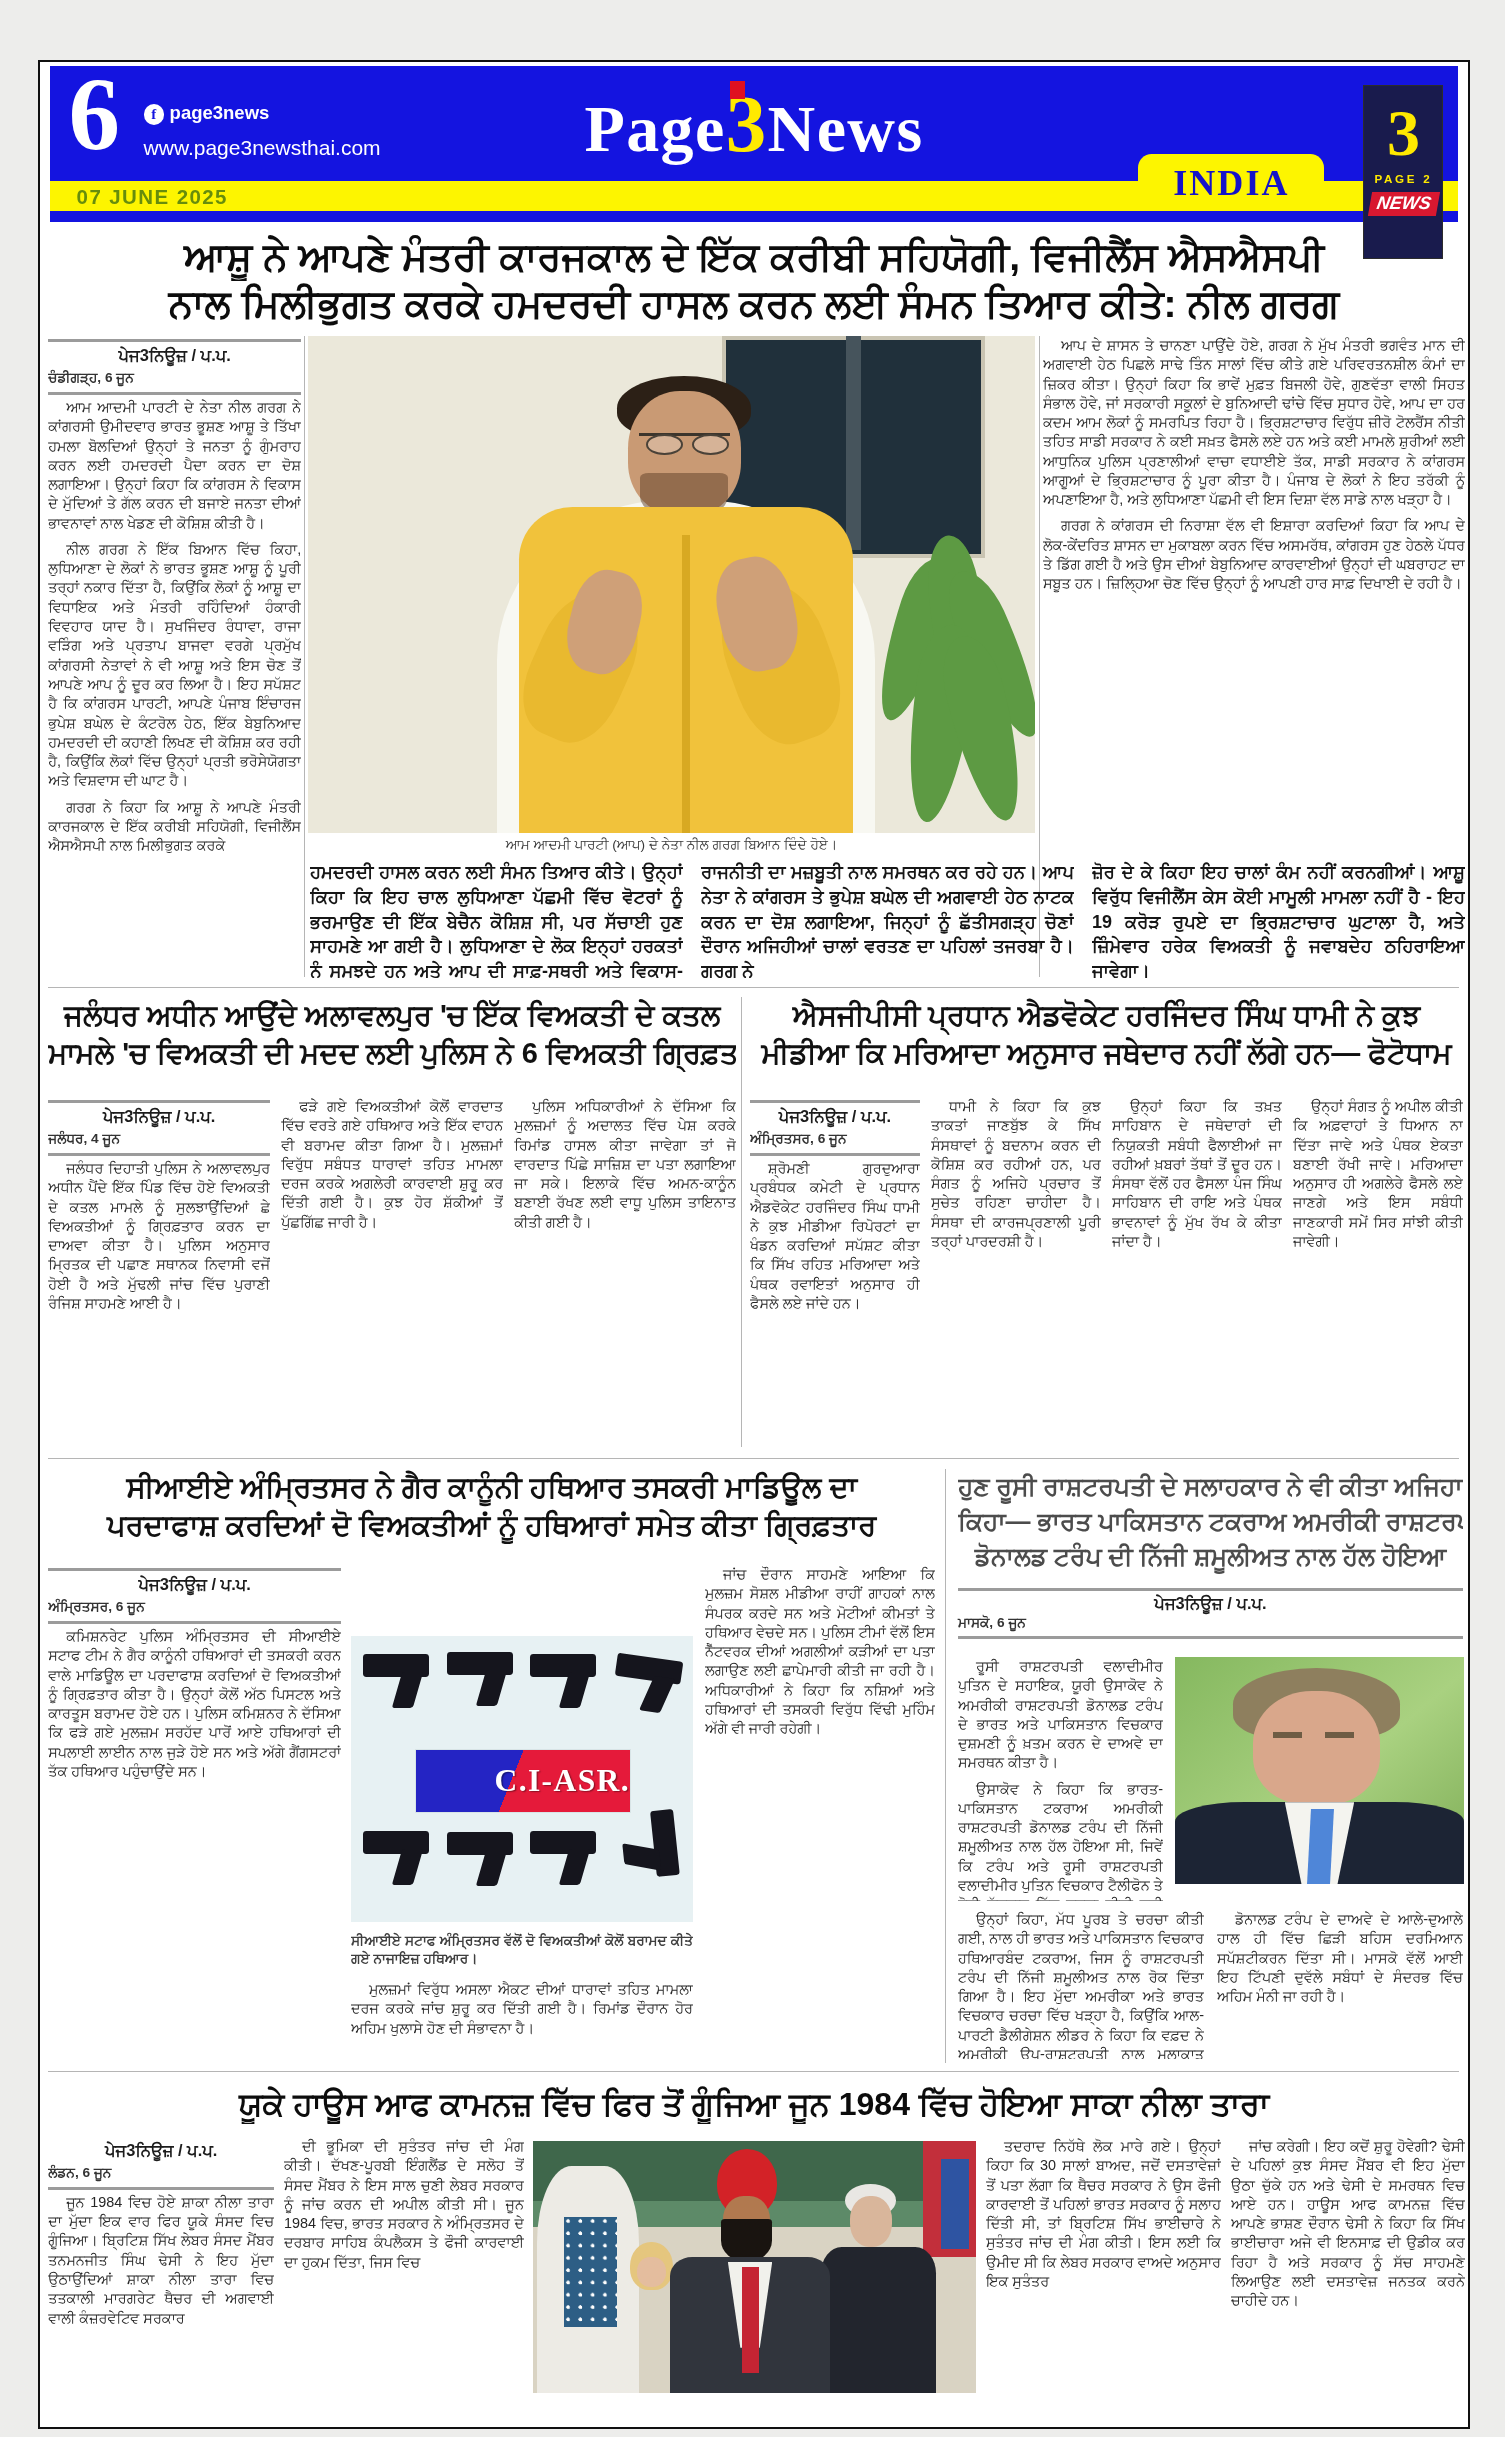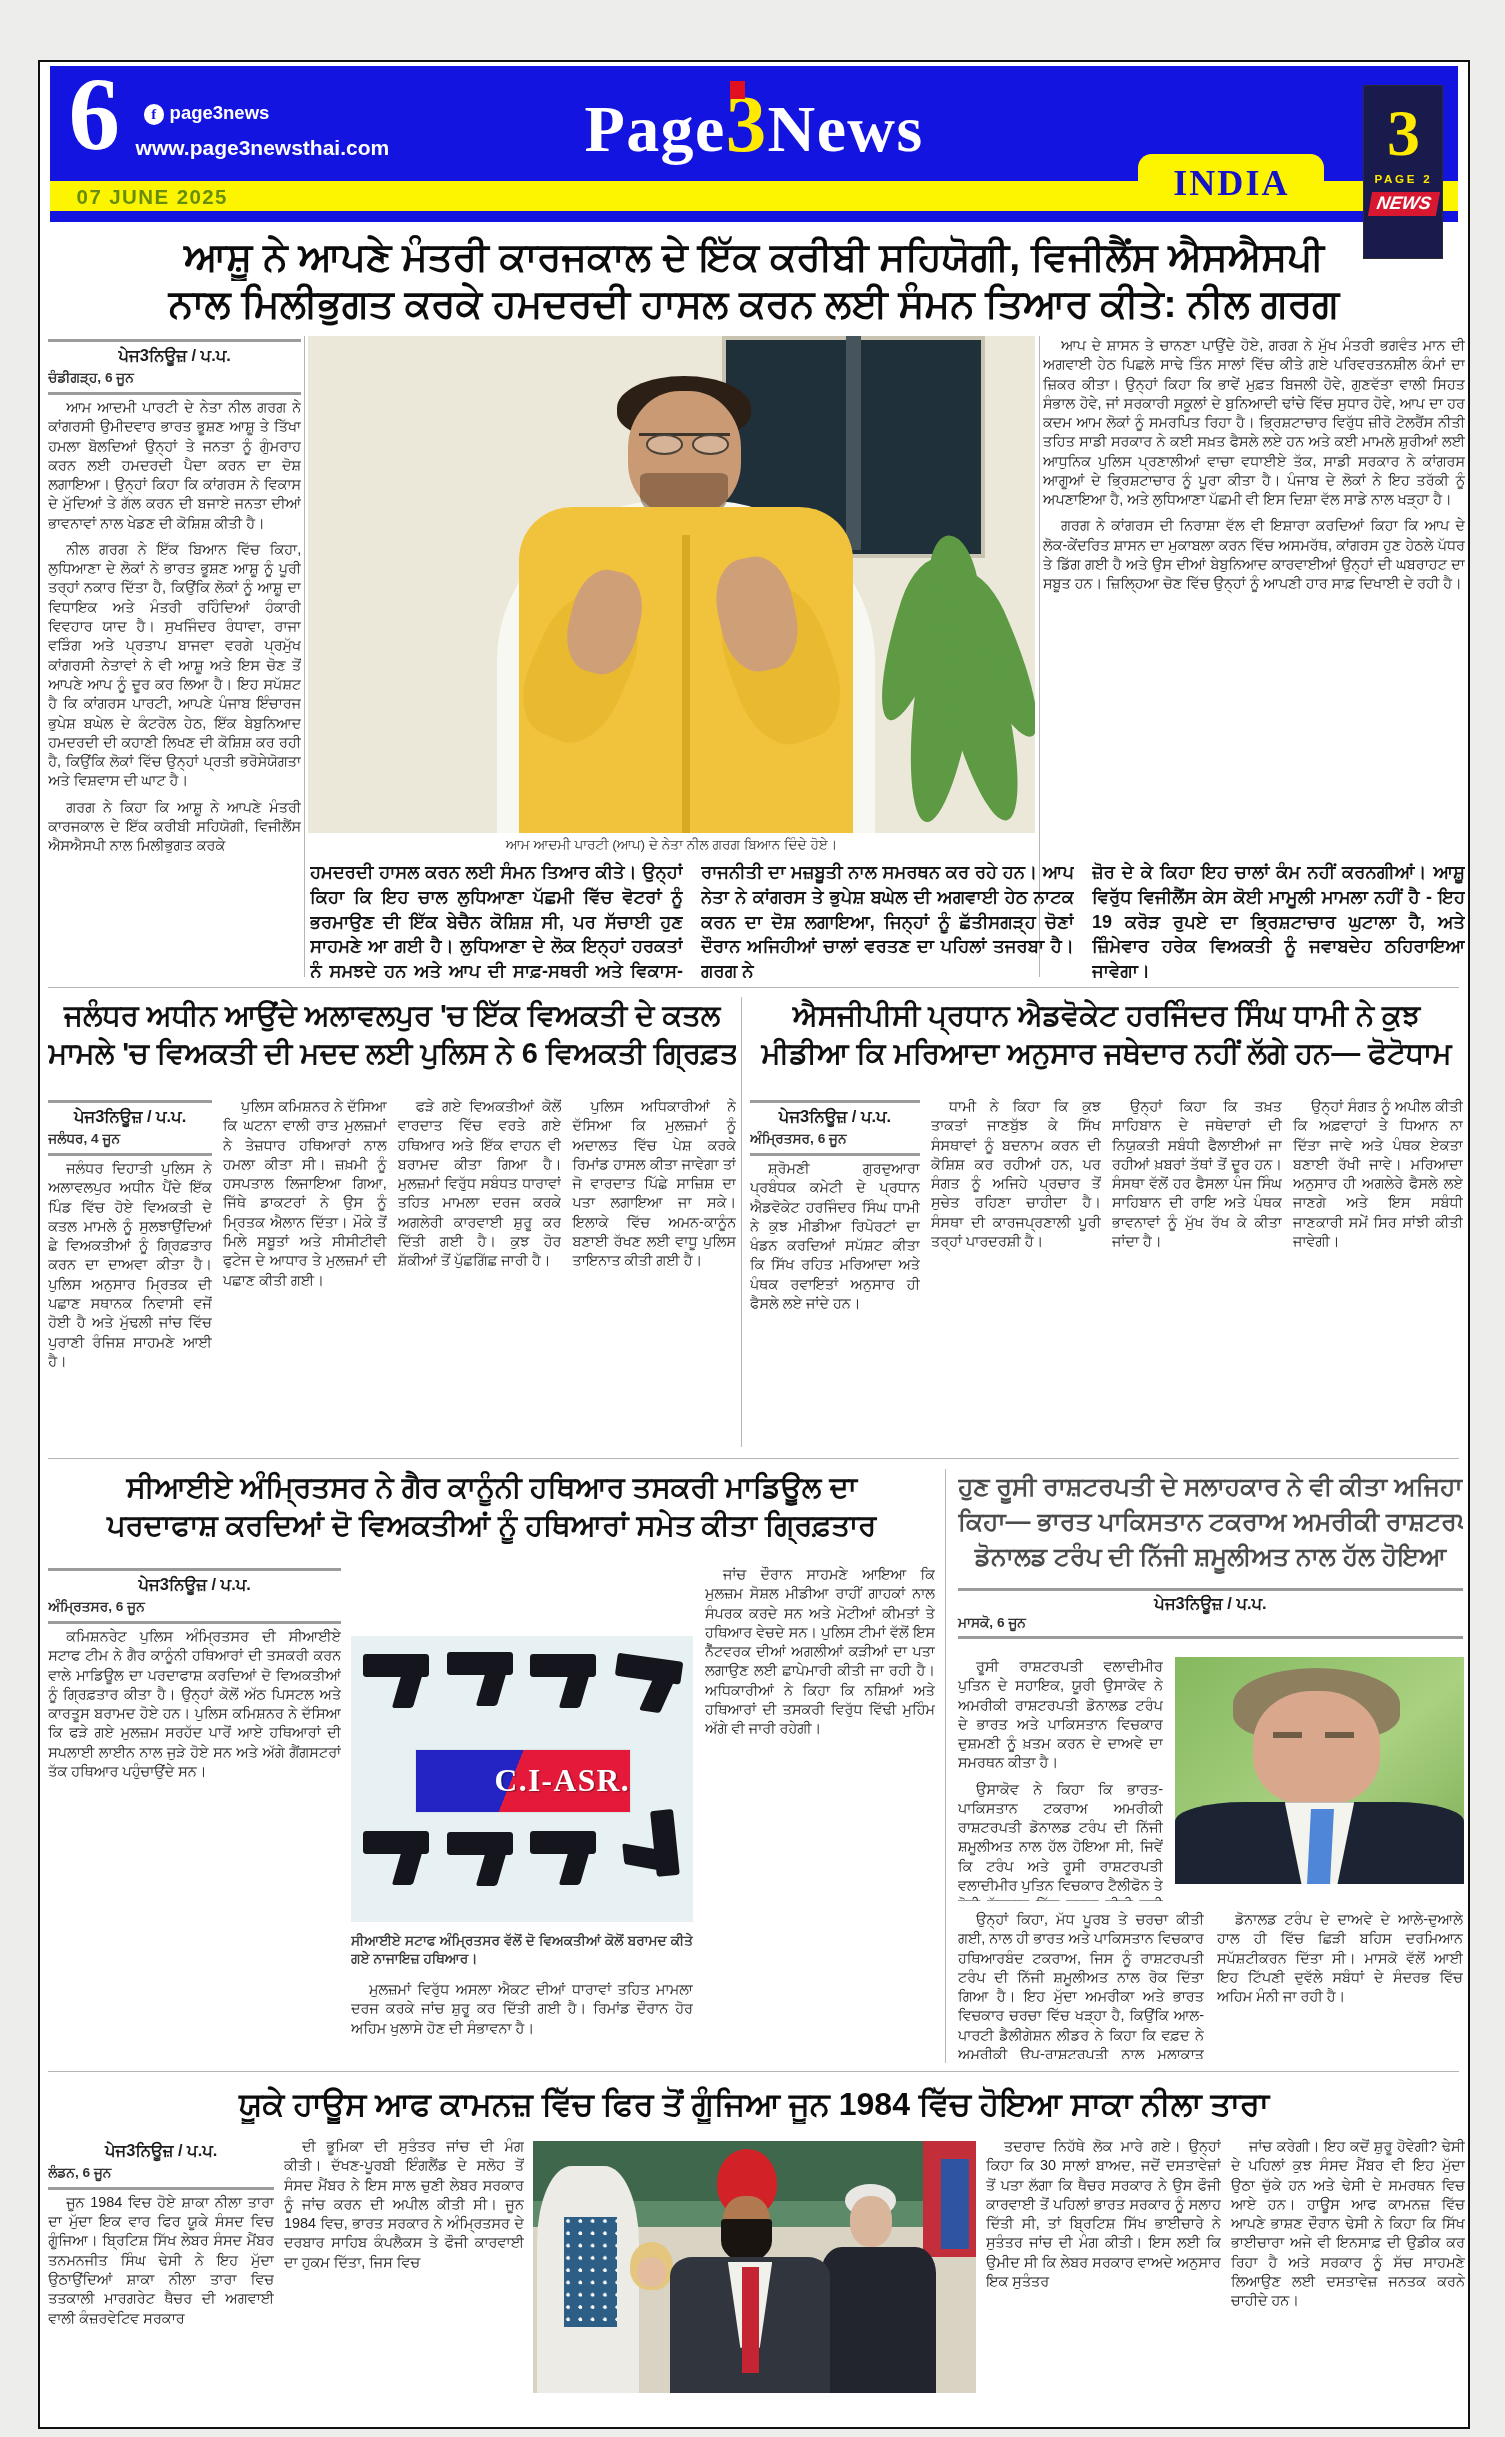--- a/index.html
+++ b/index.html
@@ -9,21 +9,21 @@
   .abs{position:absolute;}
 
   
   .mast{left:9.6px;top:4.1px;right:9.6px;height:156px;}
   .mast-blue{left:0;top:0;width:100%;height:115px;background:#1414e0;}
   .mast-yellow{left:0;top:115px;width:100%;height:30px;background:#fdf500;}
   .mast-blue2{left:0;top:145px;width:100%;height:11px;background:#1414e0;}
   .pageno{left:19px;top:-2.7px;color:#fff;font-size:103px;font-weight:700;line-height:1;font-family:"Liberation Serif",serif;}
   .social{left:94px;top:36px;color:#fff;font-size:18.5px;font-weight:700;}
   .fb{display:inline-block;width:20.5px;height:20.5px;border-radius:50%;background:#fff;color:#1414e0;text-align:center;font-weight:700;font-size:15px;line-height:20.5px;margin-right:5.5px;font-family:"Liberation Serif",serif;}
-  .website{left:86px;top:70px;color:#fff;font-size:21px;font-weight:700;}
+  .website{left:94px;top:70px;color:#fff;font-size:21px;font-weight:400;}
   .logo{left:0;right:0;top:12.3px;text-align:center;color:#fff;font-family:"Liberation Serif",serif;font-weight:700;font-size:66px;letter-spacing:1.4px;}
   .logo .l3{color:#ffe900;font-size:81px;position:relative;}
   .logo .l3::before{content:"";position:absolute;left:4.1px;top:1.4px;width:15px;height:18px;background:#e01020;}
   .india-tab{right:134px;top:88px;width:186px;height:57px;background:#fdf500;border-radius:13.7px 13.7px 0 0;display:flex;align-items:center;justify-content:center;}
   .india-tab span{color:#1513c9;font-family:"Liberation Serif",serif;font-weight:700;font-size:36px;letter-spacing:2.1px;}
   .corner-logo{right:15px;top:19px;width:78px;height:172px;background:#191b4d;border:1.4px solid #2c2c2c;z-index:6;text-align:center;}
   .corner-logo .c3{color:#ffe900;font-family:"Liberation Serif",serif;font-weight:700;font-size:66px;line-height:1.05;display:block;margin-top:12.3px;}
   .corner-logo .cpage{color:#ffe900;font-size:11.6px;letter-spacing:2.7px;font-weight:700;display:block;margin-top:4.1px;}
   .corner-logo .cnews{display:inline-block;margin-top:6.8px;background:#d81830;color:#fff;font-style:italic;font-weight:700;font-size:18px;padding:1.4px 6.8px;transform:skewX(-10deg);}
   .dateline-strip{left:27px;top:119px;color:#4d7c0f;font-size:20.5px;font-weight:700;letter-spacing:1.4px;opacity:.85;}
@@ -199,23 +199,20 @@
 
     <div class="abs" style="left:8.2px;top:1035px;width:688px;height:350px;display:flex;gap:11px;">
       <div class="col" style="flex:1;">
         <div class="rule"></div>
         <div class="byline">ਪੇਜ3ਨਿਊਜ਼ / ਪ.ਪ.</div>
         <div class="dl">ਜਲੰਧਰ, 4 ਜੂਨ</div>
         <div class="rule"></div>
         <p>ਜਲੰਧਰ ਦਿਹਾਤੀ ਪੁਲਿਸ ਨੇ ਅਲਾਵਲਪੁਰ ਅਧੀਨ ਪੈਂਦੇ ਇੱਕ ਪਿੰਡ ਵਿੱਚ ਹੋਏ ਵਿਅਕਤੀ ਦੇ ਕਤਲ ਮਾਮਲੇ ਨੂੰ ਸੁਲਝਾਉਂਦਿਆਂ ਛੇ ਵਿਅਕਤੀਆਂ ਨੂੰ ਗ੍ਰਿਫ਼ਤਾਰ ਕਰਨ ਦਾ ਦਾਅਵਾ ਕੀਤਾ ਹੈ। ਪੁਲਿਸ ਅਨੁਸਾਰ ਮ੍ਰਿਤਕ ਦੀ ਪਛਾਣ ਸਥਾਨਕ ਨਿਵਾਸੀ ਵਜੋਂ ਹੋਈ ਹੈ ਅਤੇ ਮੁੱਢਲੀ ਜਾਂਚ ਵਿੱਚ ਪੁਰਾਣੀ ਰੰਜਿਸ਼ ਸਾਹਮਣੇ ਆਈ ਹੈ।</p>
       </div>
       <div class="col" style="flex:1;">
-          <p>ਪੁਲਿਸ ਕਮਿਸ਼ਨਰ ਨੇ ਦੱਸਿਆ ਕਿ ਘਟਨਾ ਵਾਲੀ ਰਾਤ ਮੁਲਜ਼ਮਾਂ ਨੇ ਤੇਜ਼ਧਾਰ ਹਥਿਆਰਾਂ ਨਾਲ ਹਮਲਾ ਕੀਤਾ ਸੀ। ਜ਼ਖ਼ਮੀ ਨੂੰ ਹਸਪਤਾਲ ਲਿਜਾਇਆ ਗਿਆ, ਜਿੱਥੇ ਡਾਕਟਰਾਂ ਨੇ ਉਸ ਨੂੰ ਮ੍ਰਿਤਕ ਐਲਾਨ ਦਿੱਤਾ। ਮੌਕੇ ਤੋਂ ਮਿਲੇ ਸਬੂਤਾਂ ਅਤੇ ਸੀਸੀਟੀਵੀ ਫੁਟੇਜ ਦੇ ਆਧਾਰ ਤੇ ਮੁਲਜ਼ਮਾਂ ਦੀ ਪਛਾਣ ਕੀਤੀ ਗਈ।</p>
-        </div>
-      <div class="col" style="flex:1;">
           <p>ਫੜੇ ਗਏ ਵਿਅਕਤੀਆਂ ਕੋਲੋਂ ਵਾਰਦਾਤ ਵਿੱਚ ਵਰਤੇ ਗਏ ਹਥਿਆਰ ਅਤੇ ਇੱਕ ਵਾਹਨ ਵੀ ਬਰਾਮਦ ਕੀਤਾ ਗਿਆ ਹੈ। ਮੁਲਜ਼ਮਾਂ ਵਿਰੁੱਧ ਸਬੰਧਤ ਧਾਰਾਵਾਂ ਤਹਿਤ ਮਾਮਲਾ ਦਰਜ ਕਰਕੇ ਅਗਲੇਰੀ ਕਾਰਵਾਈ ਸ਼ੁਰੂ ਕਰ ਦਿੱਤੀ ਗਈ ਹੈ। ਕੁਝ ਹੋਰ ਸ਼ੱਕੀਆਂ ਤੋਂ ਪੁੱਛਗਿੱਛ ਜਾਰੀ ਹੈ।</p>
         </div>
       <div class="col" style="flex:1;">
           <p>ਪੁਲਿਸ ਅਧਿਕਾਰੀਆਂ ਨੇ ਦੱਸਿਆ ਕਿ ਮੁਲਜ਼ਮਾਂ ਨੂੰ ਅਦਾਲਤ ਵਿੱਚ ਪੇਸ਼ ਕਰਕੇ ਰਿਮਾਂਡ ਹਾਸਲ ਕੀਤਾ ਜਾਵੇਗਾ ਤਾਂ ਜੋ ਵਾਰਦਾਤ ਪਿੱਛੇ ਸਾਜ਼ਿਸ਼ ਦਾ ਪਤਾ ਲਗਾਇਆ ਜਾ ਸਕੇ। ਇਲਾਕੇ ਵਿੱਚ ਅਮਨ-ਕਾਨੂੰਨ ਬਣਾਈ ਰੱਖਣ ਲਈ ਵਾਧੂ ਪੁਲਿਸ ਤਾਇਨਾਤ ਕੀਤੀ ਗਈ ਹੈ।</p>
         </div>
     </div>
 
     <div class="abs" style="left:710px;top:1035px;width:713px;height:350px;display:flex;gap:11px;">
       <div class="col" style="flex:1;">
         <div class="rule"></div>

